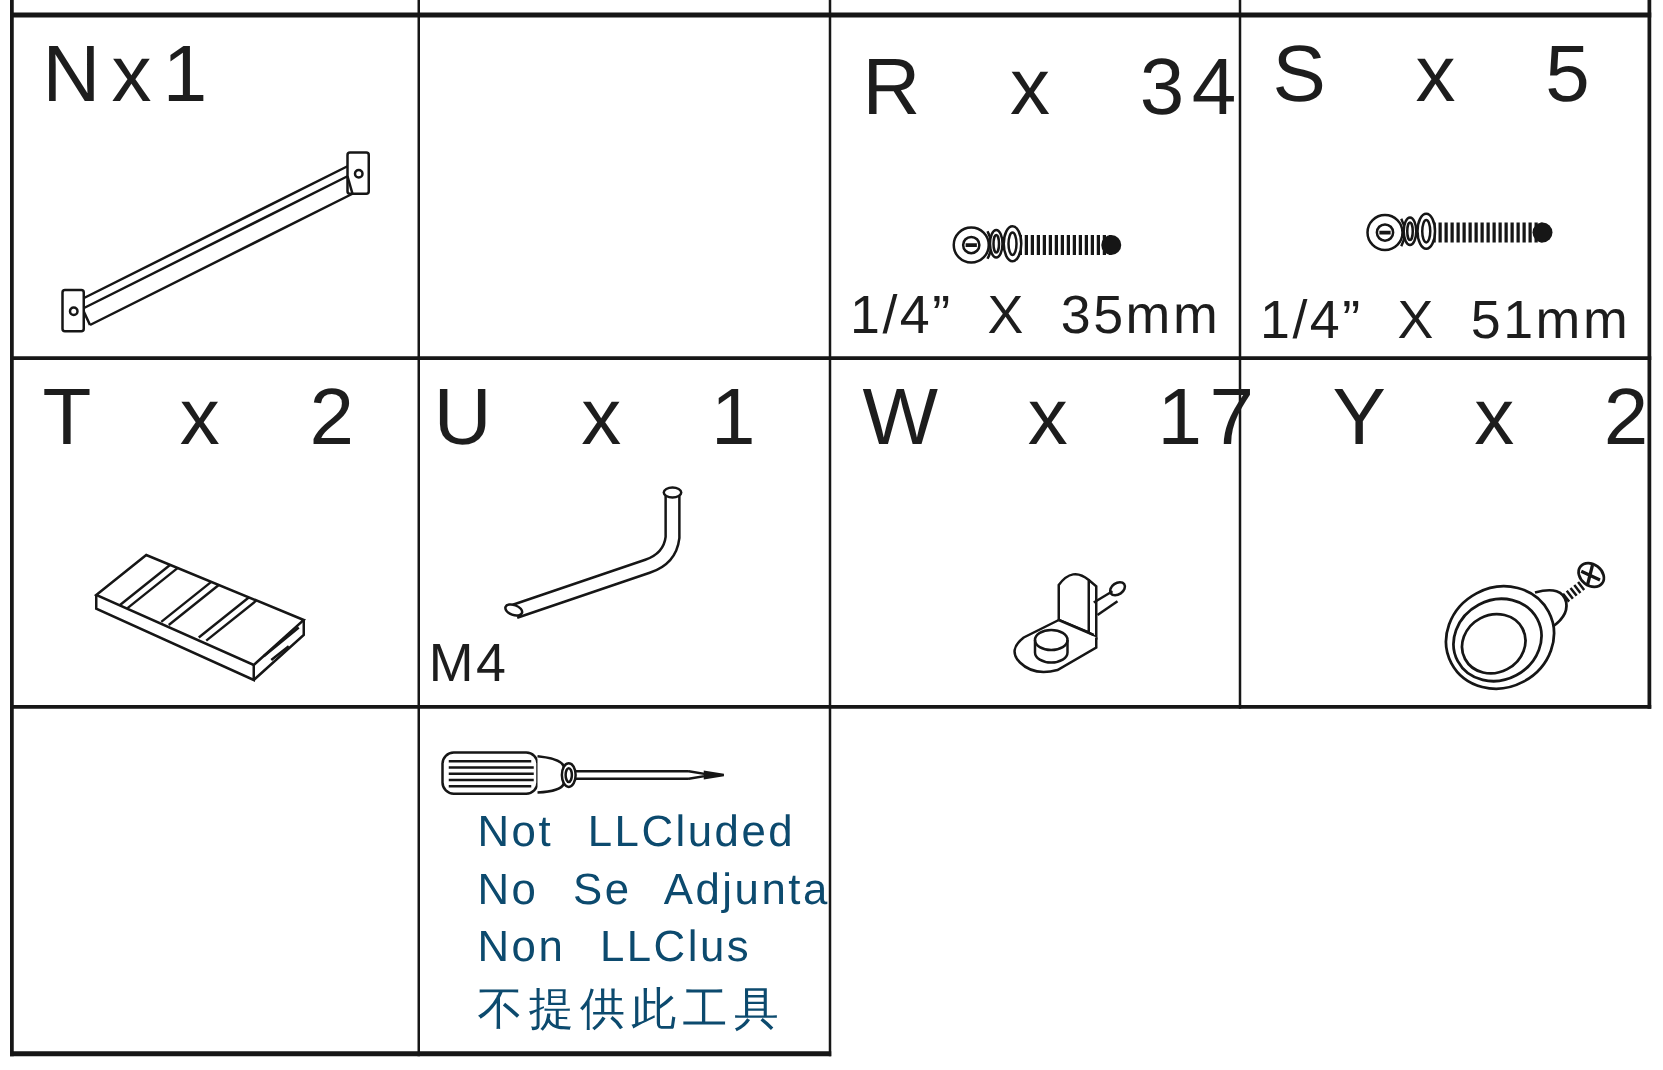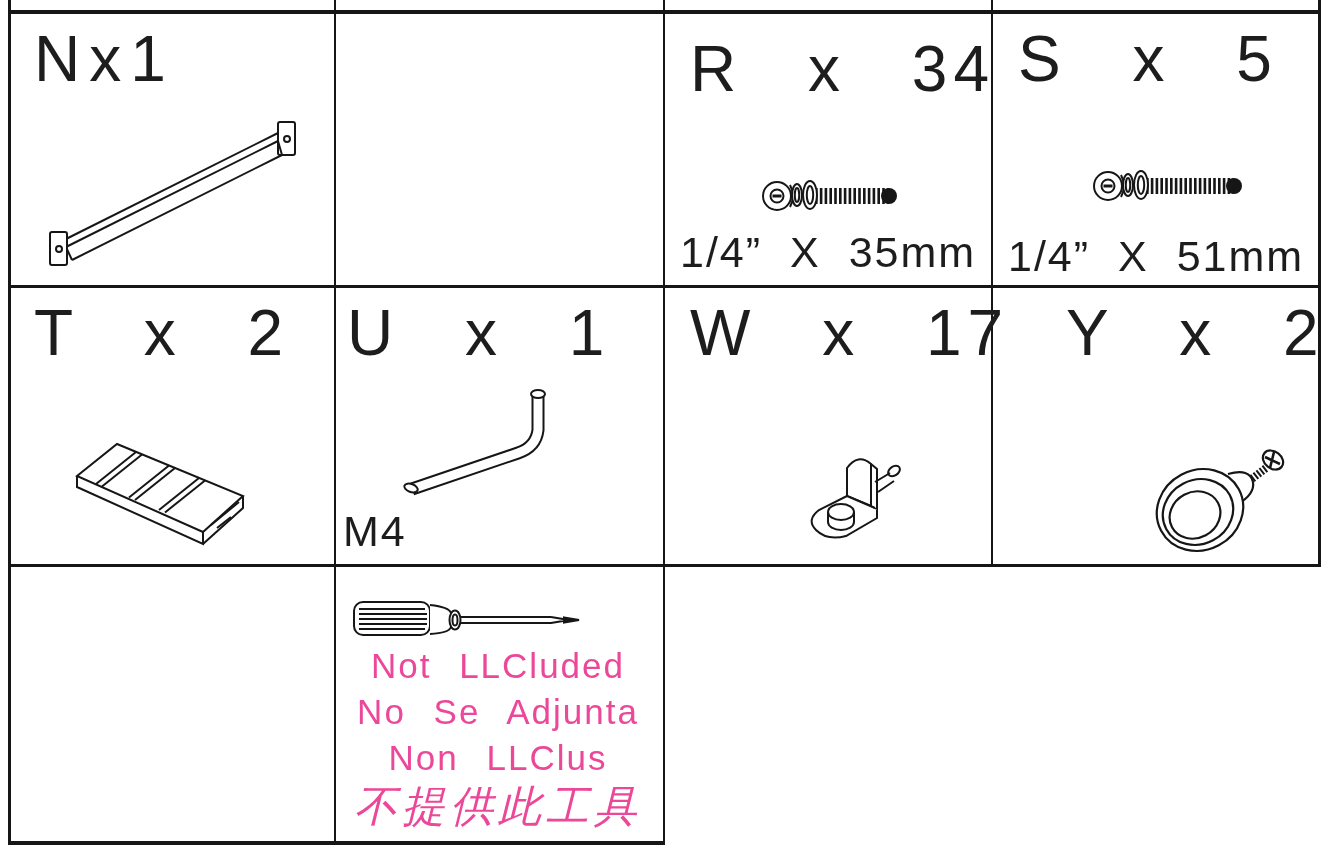--- a/index.html
+++ b/index.html
@@ -5,42 +5,42 @@
   html,body{margin:0;padding:0;}
   body{
     width:1330px;height:856px;
     background:#ffffff;
     font-family:"Liberation Sans", sans-serif;
     --line:#161616;
     overflow:hidden;
   }
   #stage{position:relative;width:1330px;height:856px;background:#fff;color:var(--line);}
   .gridline{position:absolute;background:var(--line);}
-  .cell{position:absolute;text-align:center;}
+  .cell{position:absolute;}
   .part-label{
     position:absolute;top:8px;left:24px;
     font-size:64px;font-weight:300;color:#1d1d1d;
     letter-spacing:6px;word-spacing:42px;white-space:nowrap;
   }
   .caption{
     position:absolute;left:14px;bottom:4px;
     font-size:43px;font-weight:300;color:#1d1d1d;
     letter-spacing:2px;word-spacing:14px;white-space:nowrap;
   }
   .illus{position:absolute;color:var(--line);}
   .illus *{vector-effect:non-scaling-stroke;}
   .note-lines{position:absolute;left:18px;top:76px;}
   .note-line{
-    font-size:35px;font-weight:300;color:#ec4899;
+    font-size:35px;font-weight:300;color:#0c4a6e;
     letter-spacing:2px;word-spacing:16px;white-space:nowrap;
-    height:46px;line-height:46px;
+    height:46px;line-height:46px;margin-left:28px;
   }
   .note-line.cjk{
     font-family:"Liberation Serif", serif;
-    font-size:43px;letter-spacing:5px;margin-top:3px;font-style:italic;
+    font-size:36px;letter-spacing:5px;margin-top:3px;
   }
 </style>
 </head>
 <body style="--line: #161616;">
 
 <div id="stage">
 
   <div class="gridline" style="left:8px;top:0;width:3px;height:845px"></div>
   <div class="gridline" style="left:334px;top:0;width:2px;height:845px"></div>
   <div class="gridline" style="left:663px;top:0;width:2px;height:845px"></div>

